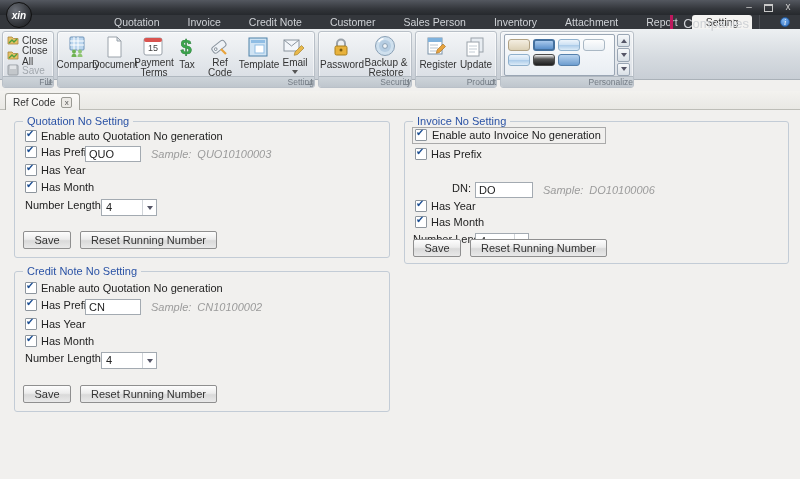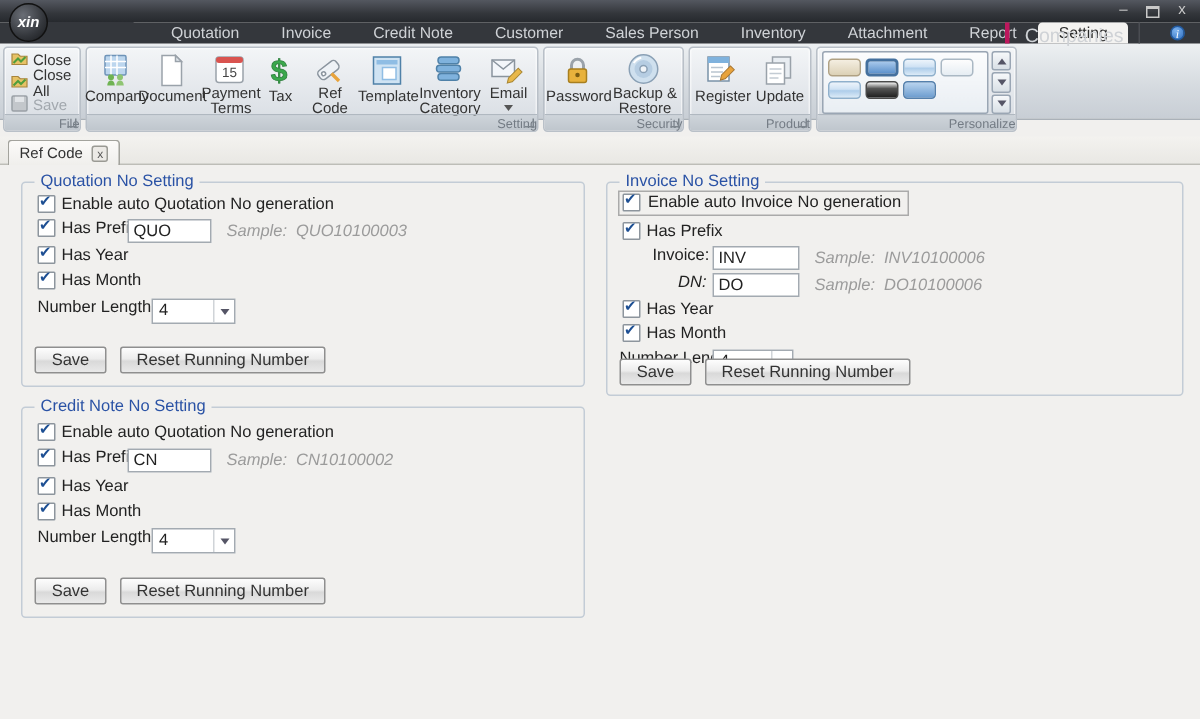--- a/index.html
+++ b/index.html
@@ -224,32 +224,20 @@
         <div class="rbtn" style="width:36px">
           <span class="ricon">
               <svg width="22" height="22">
                 <rect x="2" y="2" width="18" height="18" fill="#cfe3f3" stroke="#4f81a8"></rect>
                 <rect x="4" y="4" width="14" height="3" fill="#8fbde4"></rect>
                 <rect x="8" y="9" width="9" height="8" fill="#fff" stroke="#8fbde4"></rect>
               </svg>
             </span>
           <span>Template</span>
         </div>
-        <div class="rbtn" style="width:42px">
-          <span class="ricon">
-              <svg width="22" height="22">
-                <g fill="#7fb2dd" stroke="#4f81a8">
-                  <rect x="4" y="3" width="14" height="4.5" rx="2.2"></rect>
-                  <rect x="3" y="8.5" width="16" height="4.5" rx="2.2"></rect>
-                  <rect x="4" y="14" width="14" height="4.5" rx="2.2"></rect>
-                </g>
-              </svg>
-            </span>
-          <span>Inventory Category</span>
-        </div>
         <div class="rbtn" style="width:32px">
           <span class="ricon">
               <svg width="22" height="22">
                 <rect x="1" y="5" width="15" height="11" fill="#f3f6fa" stroke="#8a949e"></rect>
                 <path d="M1 5l7.5 6L16 5" stroke="#8a949e" fill="none"></path>
                 <path d="M12 17l6.5-6.5 2.5 2.5-6.5 6.5-3.3.8z" fill="#e8b84b" stroke="#a8852f" stroke-width="0.7"></path>
               </svg>
             </span>
           <span>Email</span>
           <span class="dd-arrow"></span>
@@ -390,27 +378,22 @@
           <span class="cb">
               <span class="tick">✔</span>
             </span>
           <span class="cblabel">Enable auto Invoice No generation</span>
         </span>
       </div>
       <div class="prow" style="top:26px;">
         <span class="cb" style="left:10px"><span class="tick">✔</span></span>
         <span class="cblabel" style="left:26px">Has Prefix</span>
       </div>
-      <div class="prow" style="top:42px;">
-        <span class="cblabel" style="left:30px; width:36px; text-align:right;">Invoice:</span>
-        <input class="tinput" style="left: 70px; width: 58px;" value="INV">
-        <span class="sample" style="left:138px; top:2px;"><span>Sample:</span><span class="sval">INV10100006</span></span>
-      </div>
       <div class="prow" style="top:60px;">
-        <span class="cblabel" style="left:30px; width:36px; text-align:right;font-style:italic;">DN:</span>
+        <span class="cblabel" style="left:30px; width:36px; text-align:right;">DN:</span>
         <input class="tinput" style="left: 70px; width: 58px;" value="DO">
         <span class="sample" style="left:138px; top:2px;"><span>Sample:</span><span class="sval">DO10100006</span></span>
       </div>
       <div class="prow" style="top:78px;">
         <span class="cb" style="left:10px"><span class="tick">✔</span></span>
         <span class="cblabel" style="left:26px">Has Year</span>
       </div>
       <div class="prow" style="top:94px;">
         <span class="cb" style="left:10px"><span class="tick">✔</span></span>
         <span class="cblabel" style="left:26px">Has Month</span>

